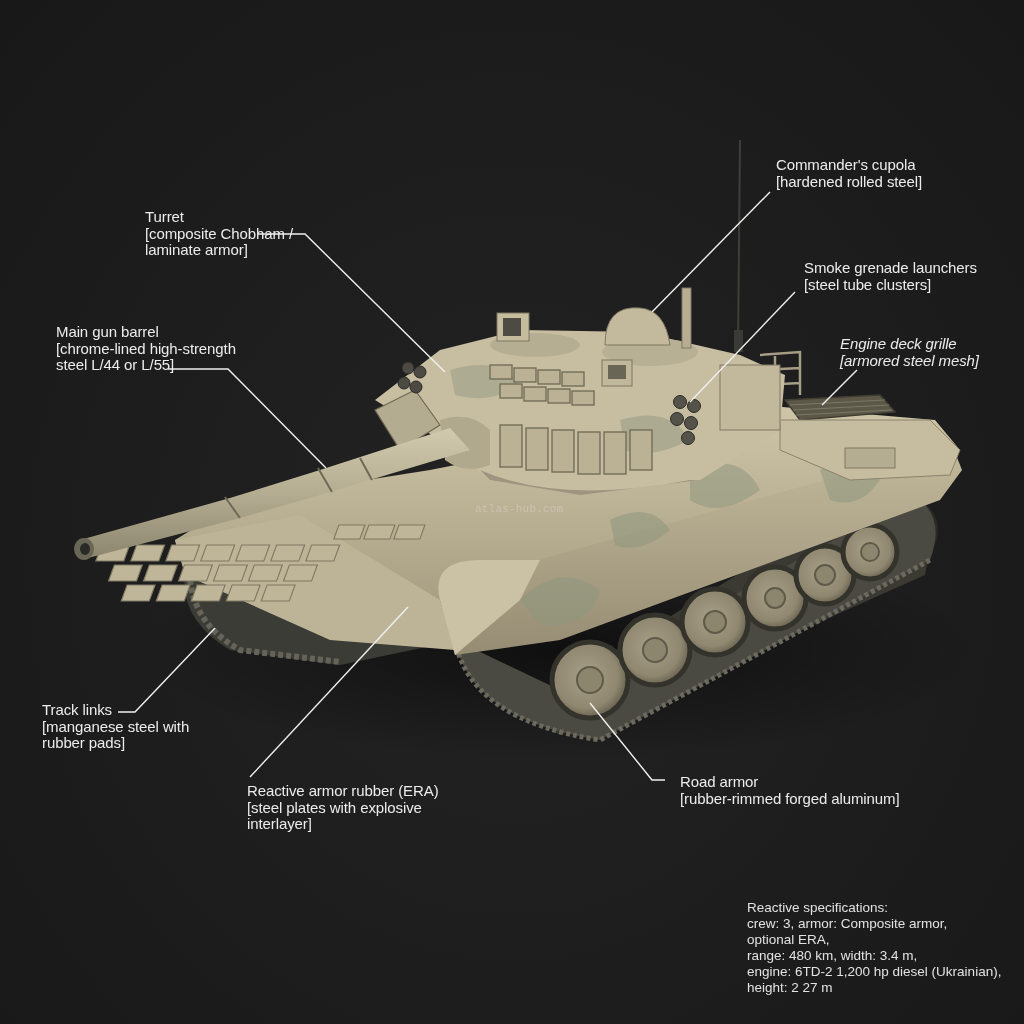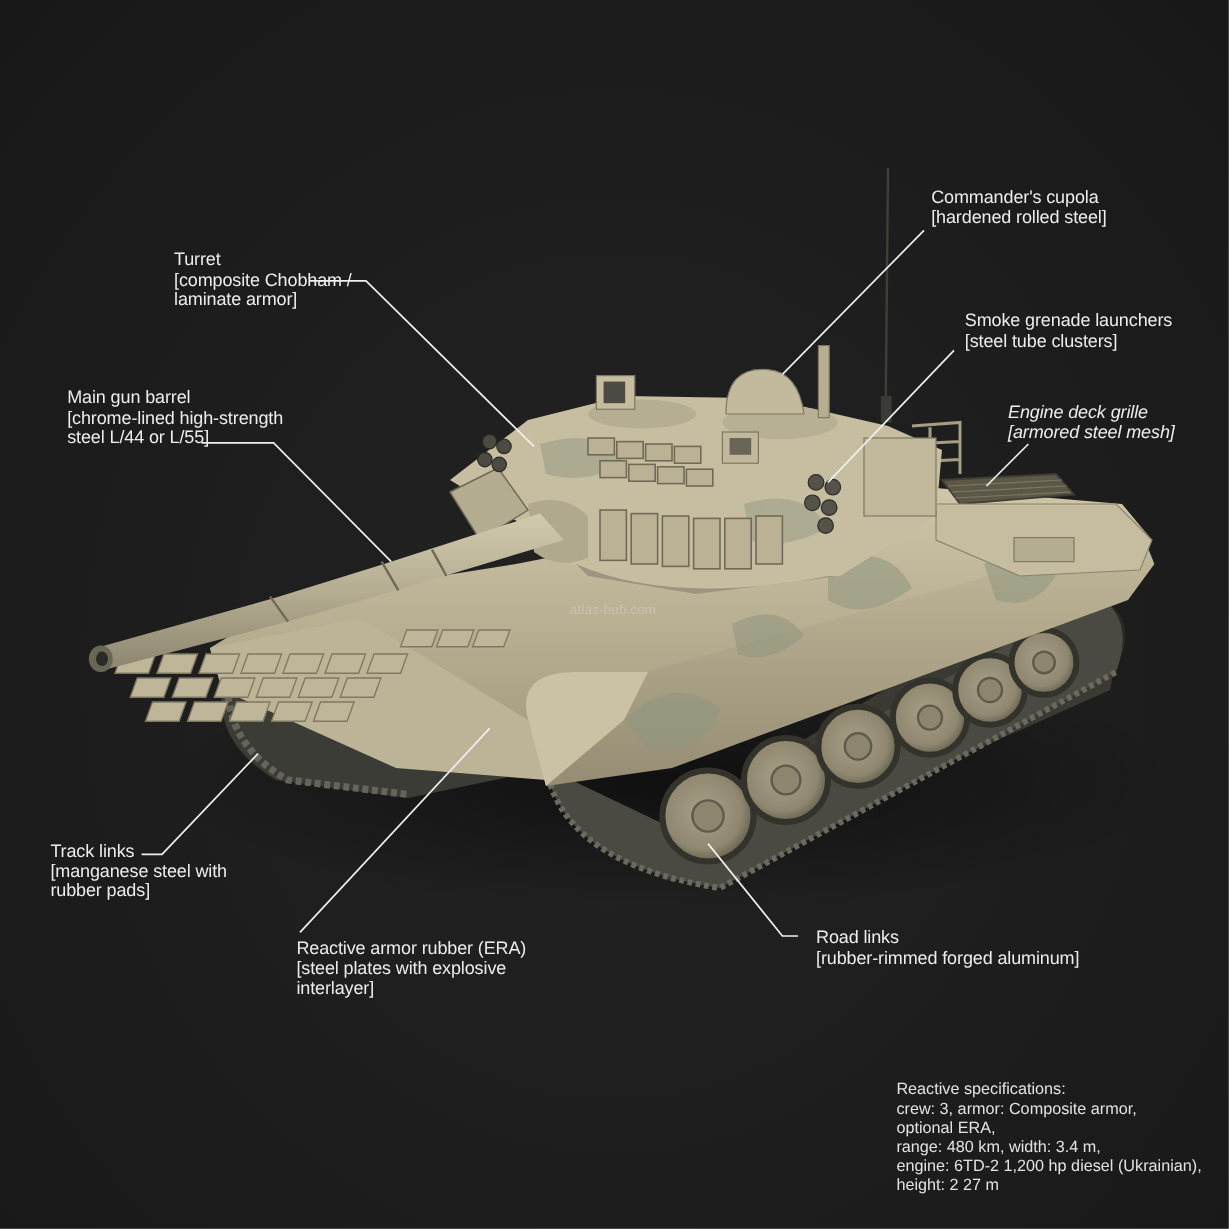--- a/index.html
+++ b/index.html
@@ -17,20 +17,21 @@
   }
   .label .line { display:block; }
   .specs {
     position:absolute; left:747px; top:900px; font-size:13.5px; line-height:16px;
     color:#e2e2e2; white-space:nowrap;
   }
   .specs .line { display:block; }
   .watermark {
     position:absolute; left:475px; top:503px; font-size:11px; color:rgba(230,230,230,0.35);
     letter-spacing:0.2px;
+    font-family:Liberation Mono, monospace;
   }
 </style>
 </head>
 <body>
 
 <div class="stage">
 
   <svg class="tank" width="1024" height="1024" viewBox="0 0 1024 1024">
     <defs>
       <linearGradient id="hullG" x1="0" y1="0" x2="0" y2="1">
@@ -249,21 +250,21 @@
     <span class="line">rubber pads]</span>
   </div>
 
   <div class="label" style="left:247px; top:783px;">
     <span class="line">Reactive armor rubber (ERA)</span>
     <span class="line">[steel plates with explosive</span>
     <span class="line">interlayer]</span>
   </div>
 
   <div class="label" style="left:680px; top:774px;">
-    <span class="line">Road links</span>
+    <span class="line">Road armor</span>
     <span class="line">[rubber-rimmed forged aluminum]</span>
   </div>
 
   <div class="watermark">atlas-hub.com</div>
 
   <div class="specs">
     <span class="line">Reactive specifications:</span>
     <span class="line">crew: 3, armor: Composite armor,</span>
     <span class="line">optional ERA,</span>
     <span class="line">range: 480 km, width: 3.4 m,</span>

